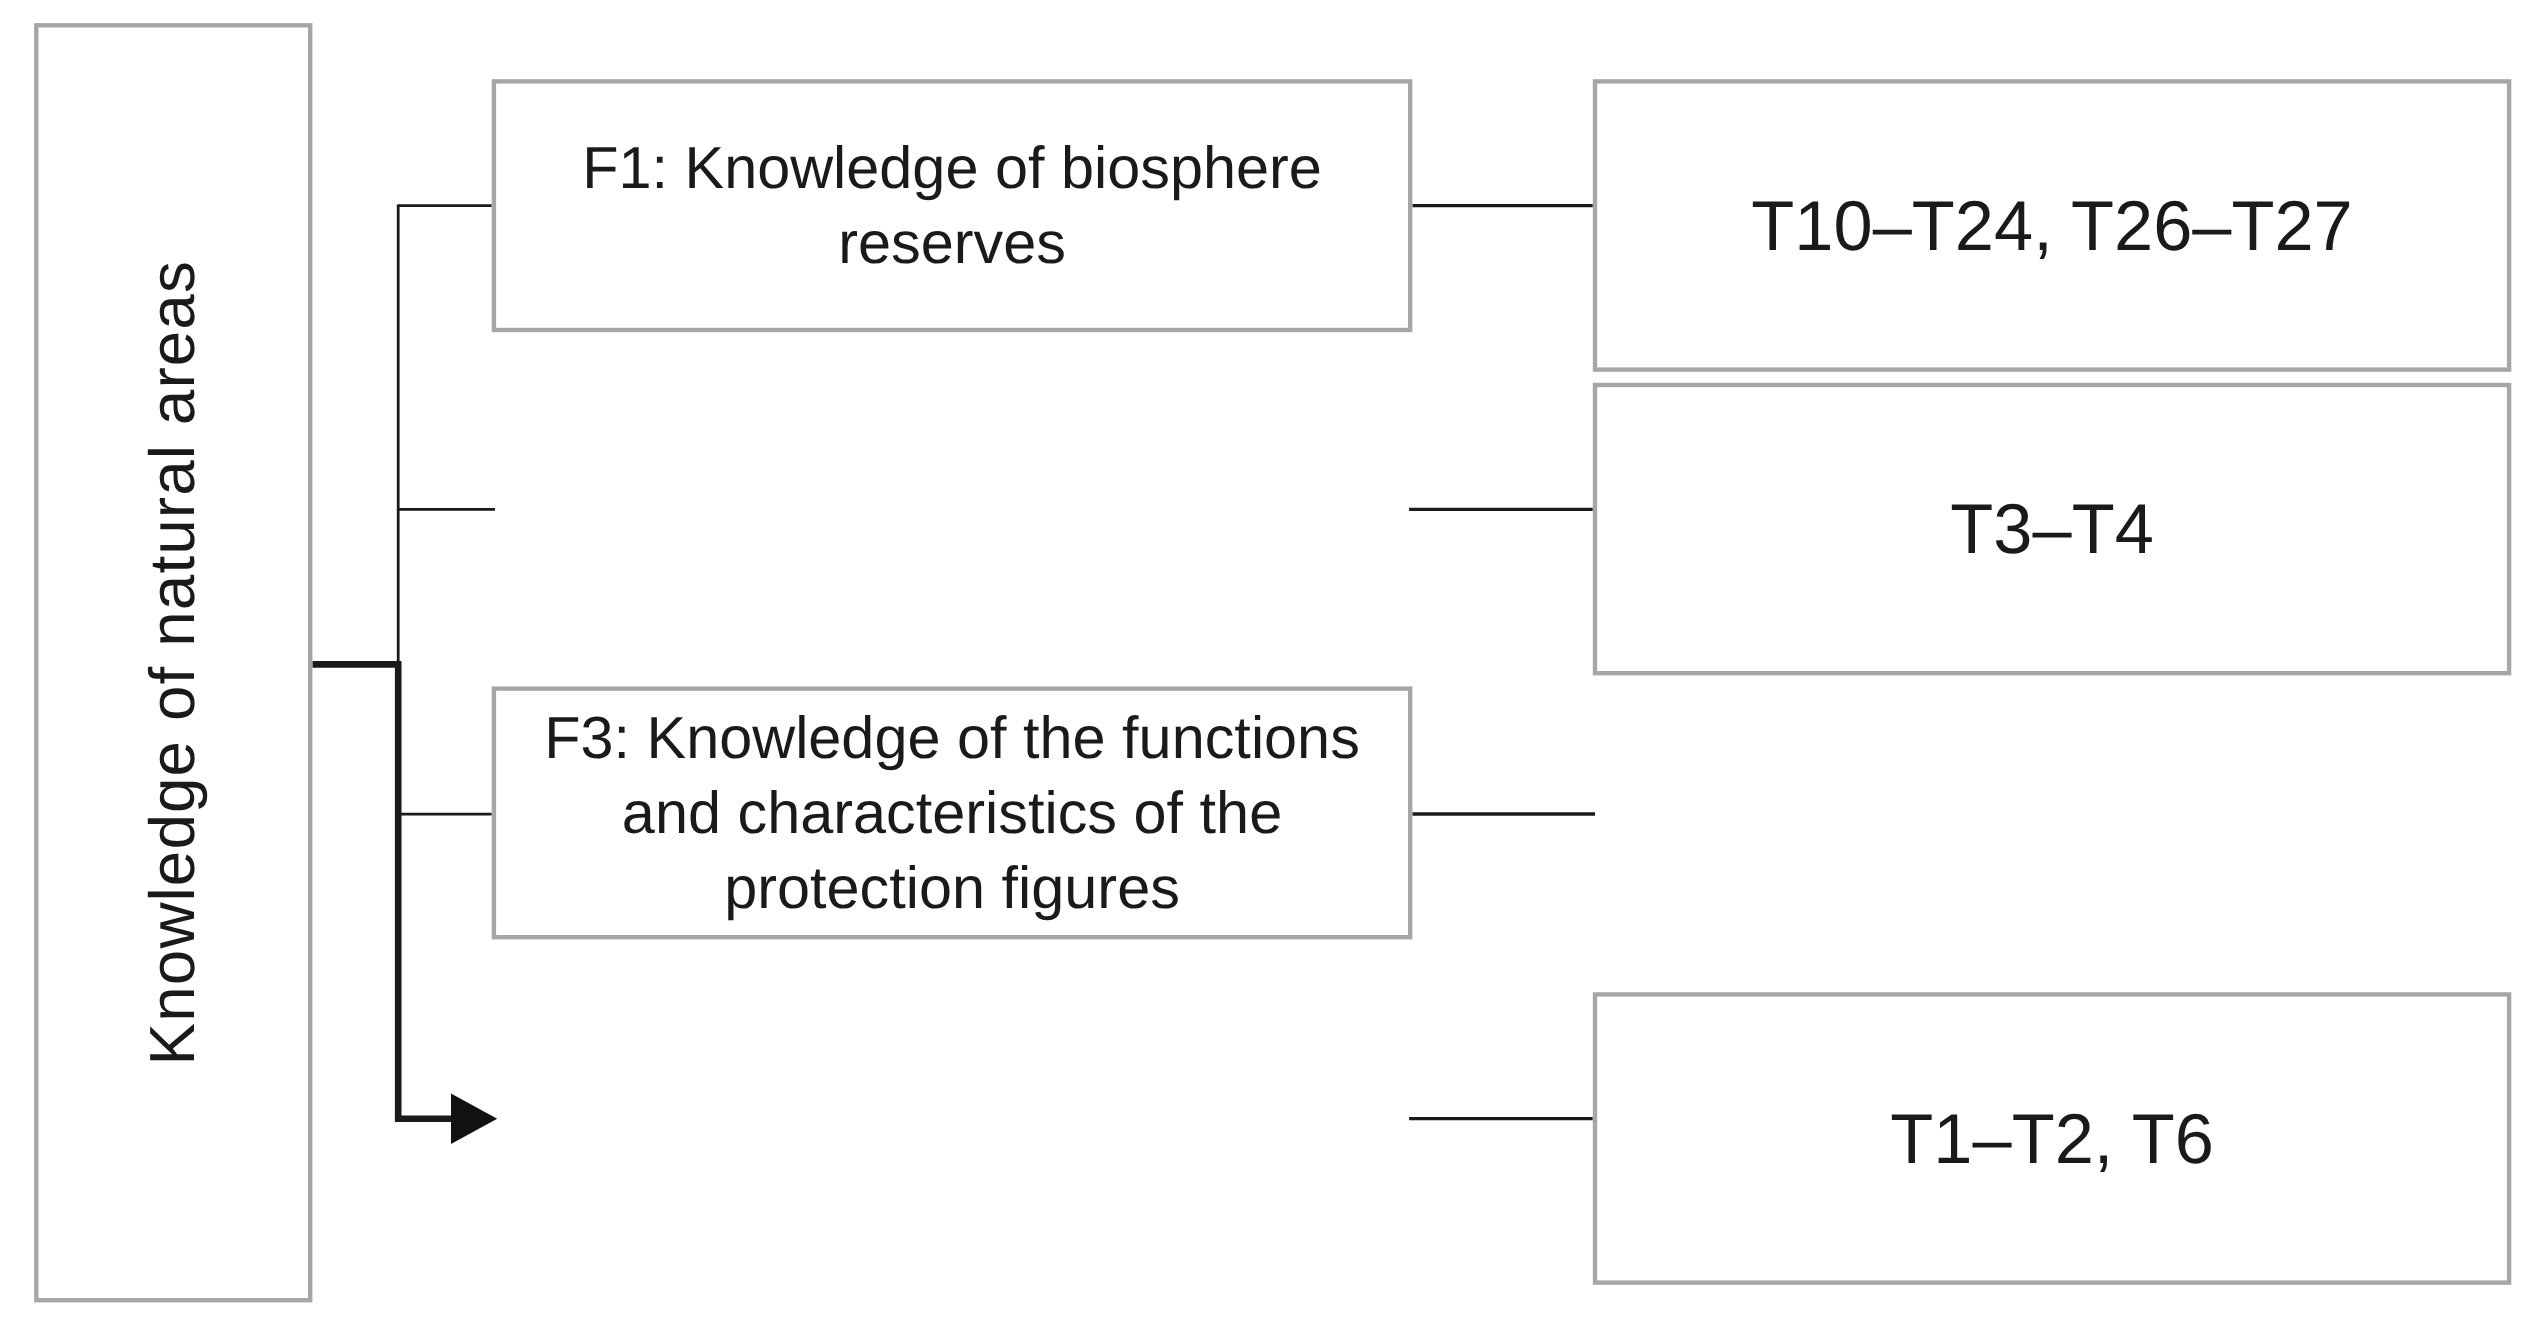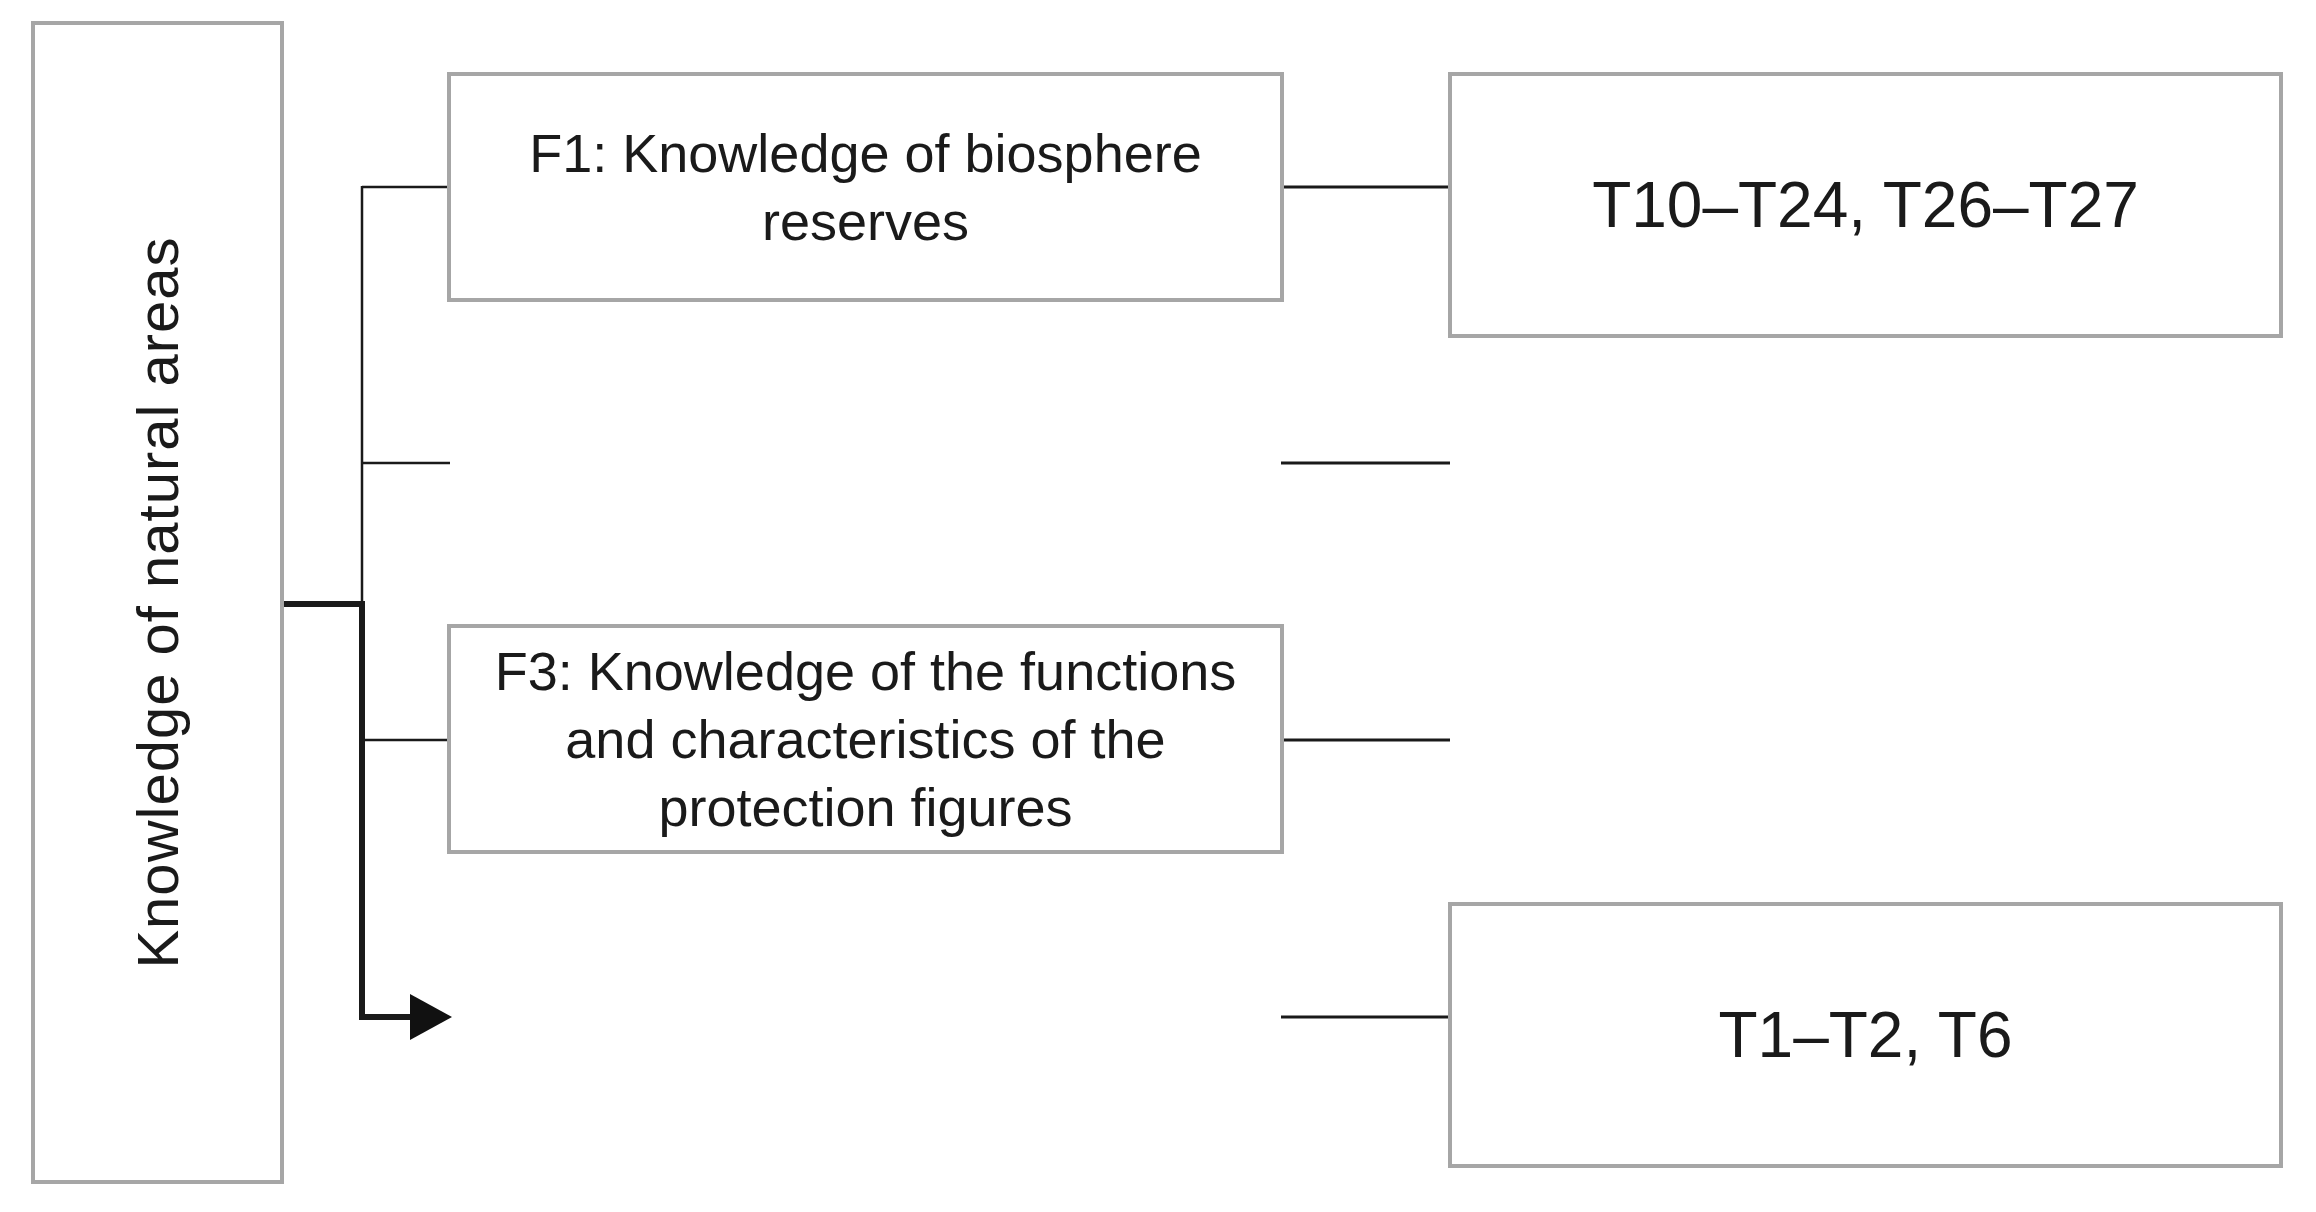--- a/index.html
+++ b/index.html
@@ -107,17 +107,20 @@
   </div>
   <div class="box factor-box row-3">
     <span>F3: Knowledge of the functions
 and characteristics of the
 protection figures</span>
   </div>
 
   <div class="box items-box row-1">
     <span>T10–T24, T26–T27</span>
   </div>
+  <div class="box items-box row-2">
+    <span>T3–T4</span>
+  </div>
   <div class="box items-box row-4">
     <span>T1–T2, T6</span>
   </div>
 
 </div>
 
 </body></html>

